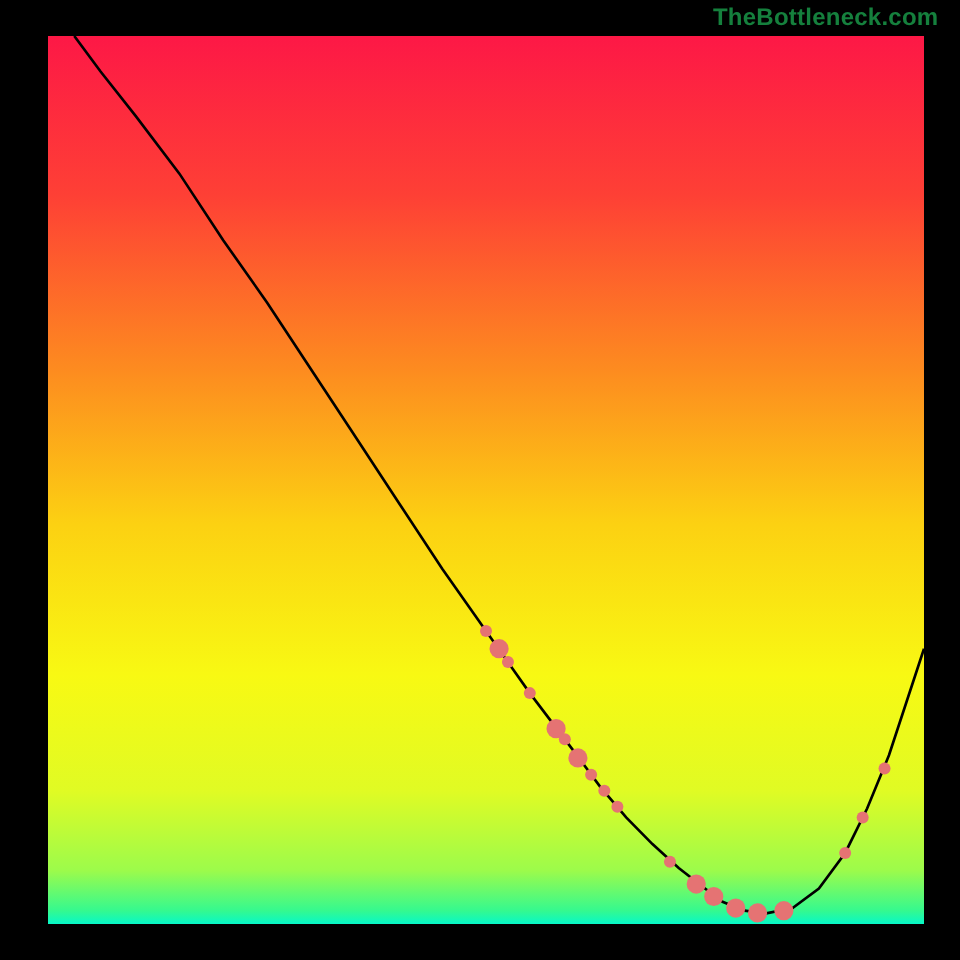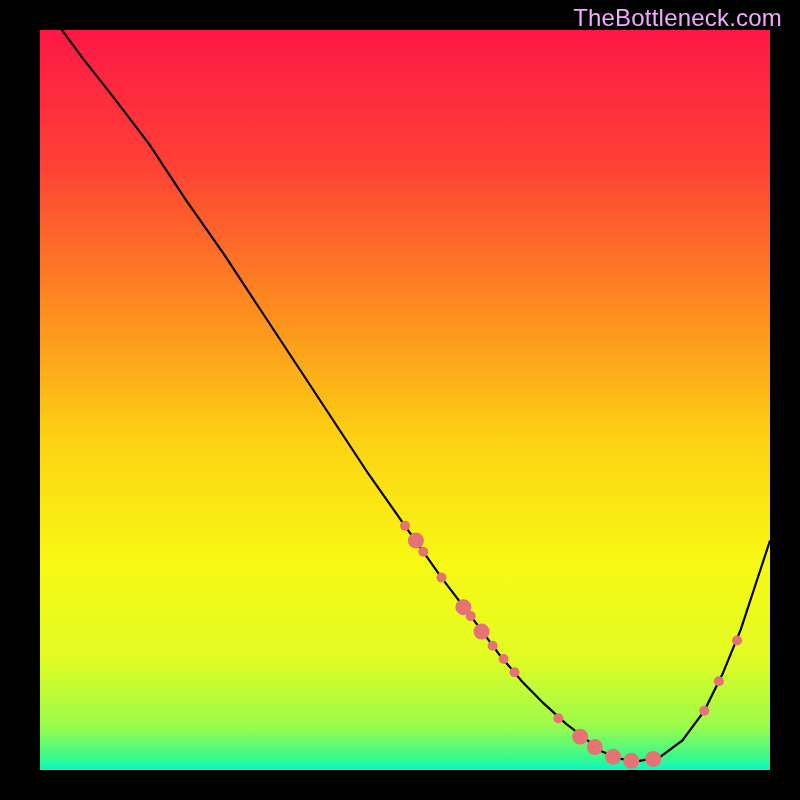--- a/index.html
+++ b/index.html
@@ -18,23 +18,23 @@
     height: 800px;
   }
   .plot-area {
     position: absolute;
   }
   .watermark {
     position: absolute;
     top: 4px;
     right: 18px;
     font-family: Arial, Helvetica, sans-serif;
-    font-size: 24px;
-    font-weight: 400;
-    color: #f0abfc;
+    font-size: 20px;
+    font-weight: 700;
+    color: #15803d;
     letter-spacing: 0.2px;
   }
 </style>
 </head>
 <body>
 
 <div class="canvas">
 
   <div class="watermark">TheBottleneck.com</div>
 

